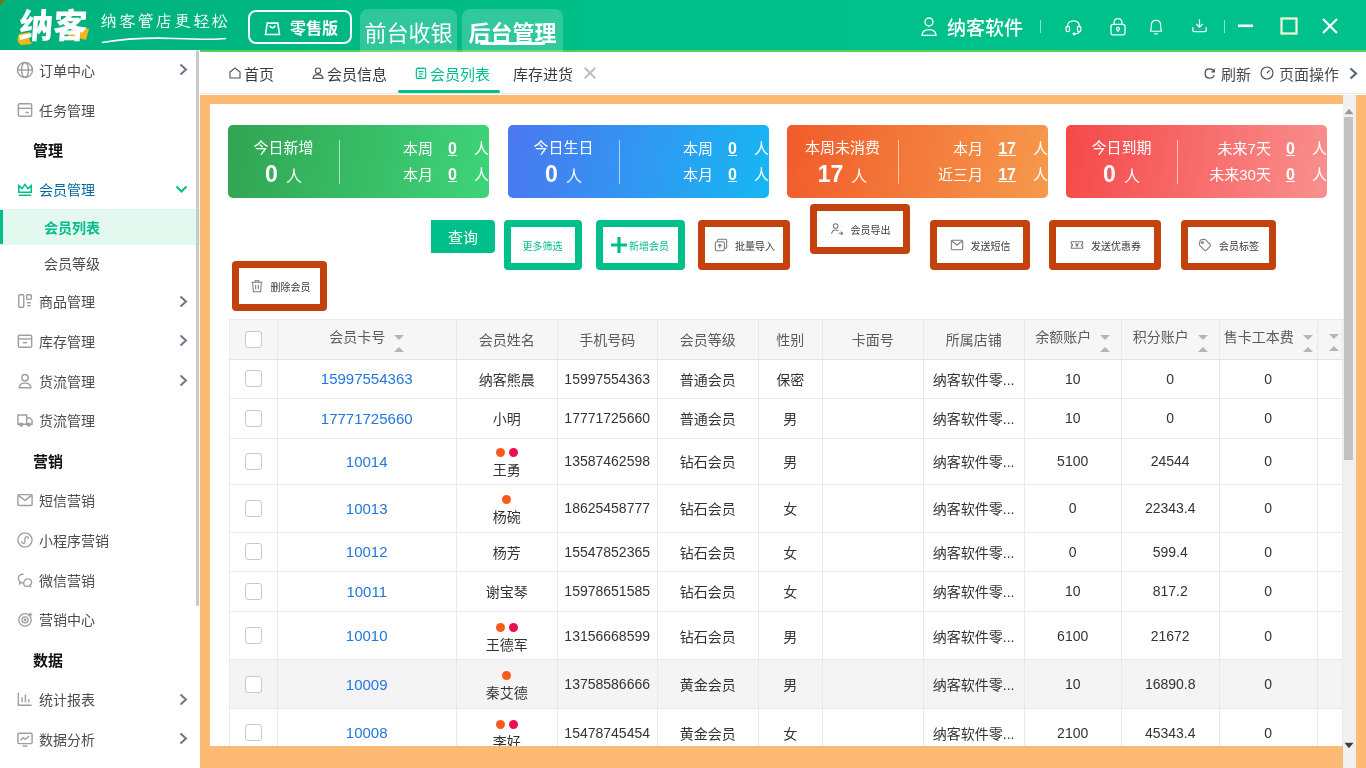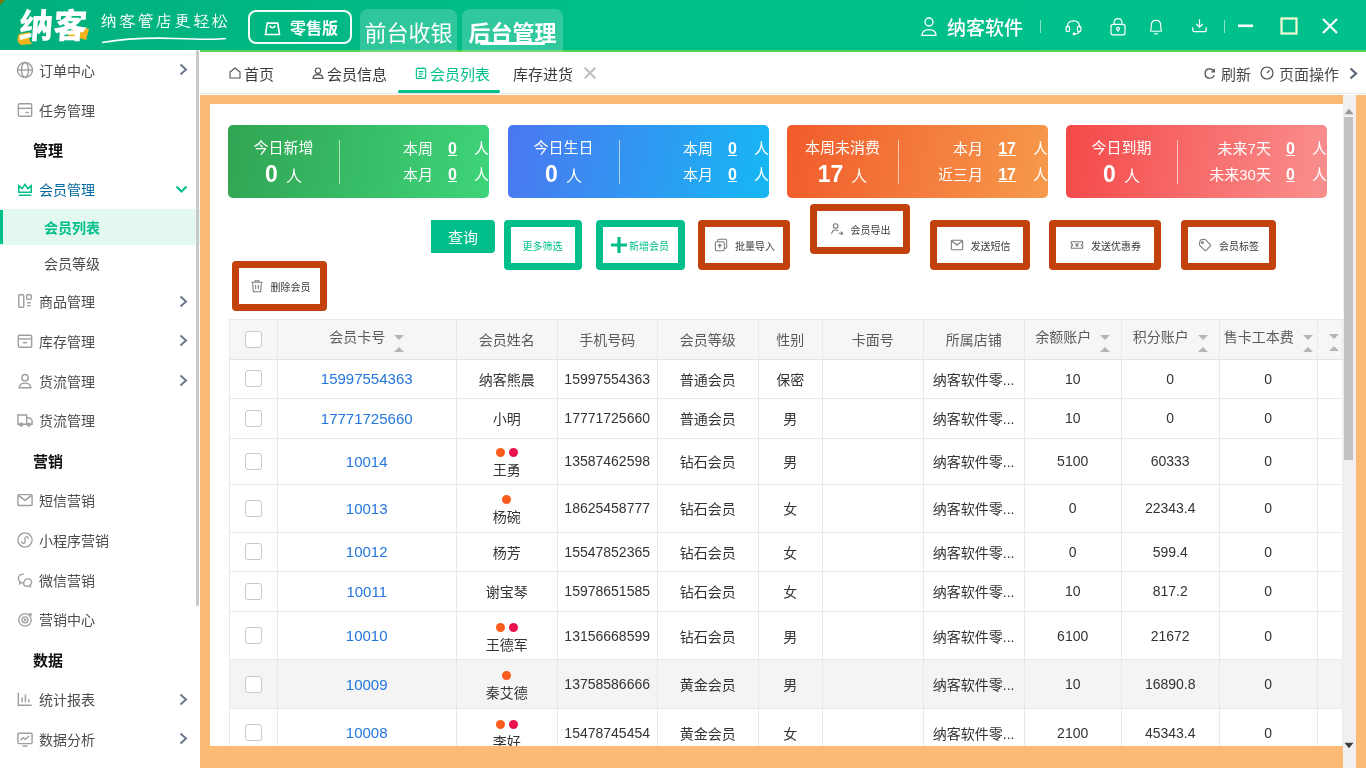--- a/index.html
+++ b/index.html
@@ -497,21 +497,21 @@
                 <span class="dot dr"></span>
               </div>
               <div>王勇</div>
             </td>
             <td>13587462598</td>
             <td>钻石会员</td>
             <td>男</td>
             <td></td>
             <td>纳客软件零...</td>
             <td>5100</td>
-            <td>60333</td>
+            <td>24544</td>
             <td>0</td>
             <td></td>
           </tr>
   <tr style="height:48.1px">
             <td>
               <div class="cbx"></div>
             </td>
             <td><a>10013</a></td>
             <td>
               <div class="dots">

